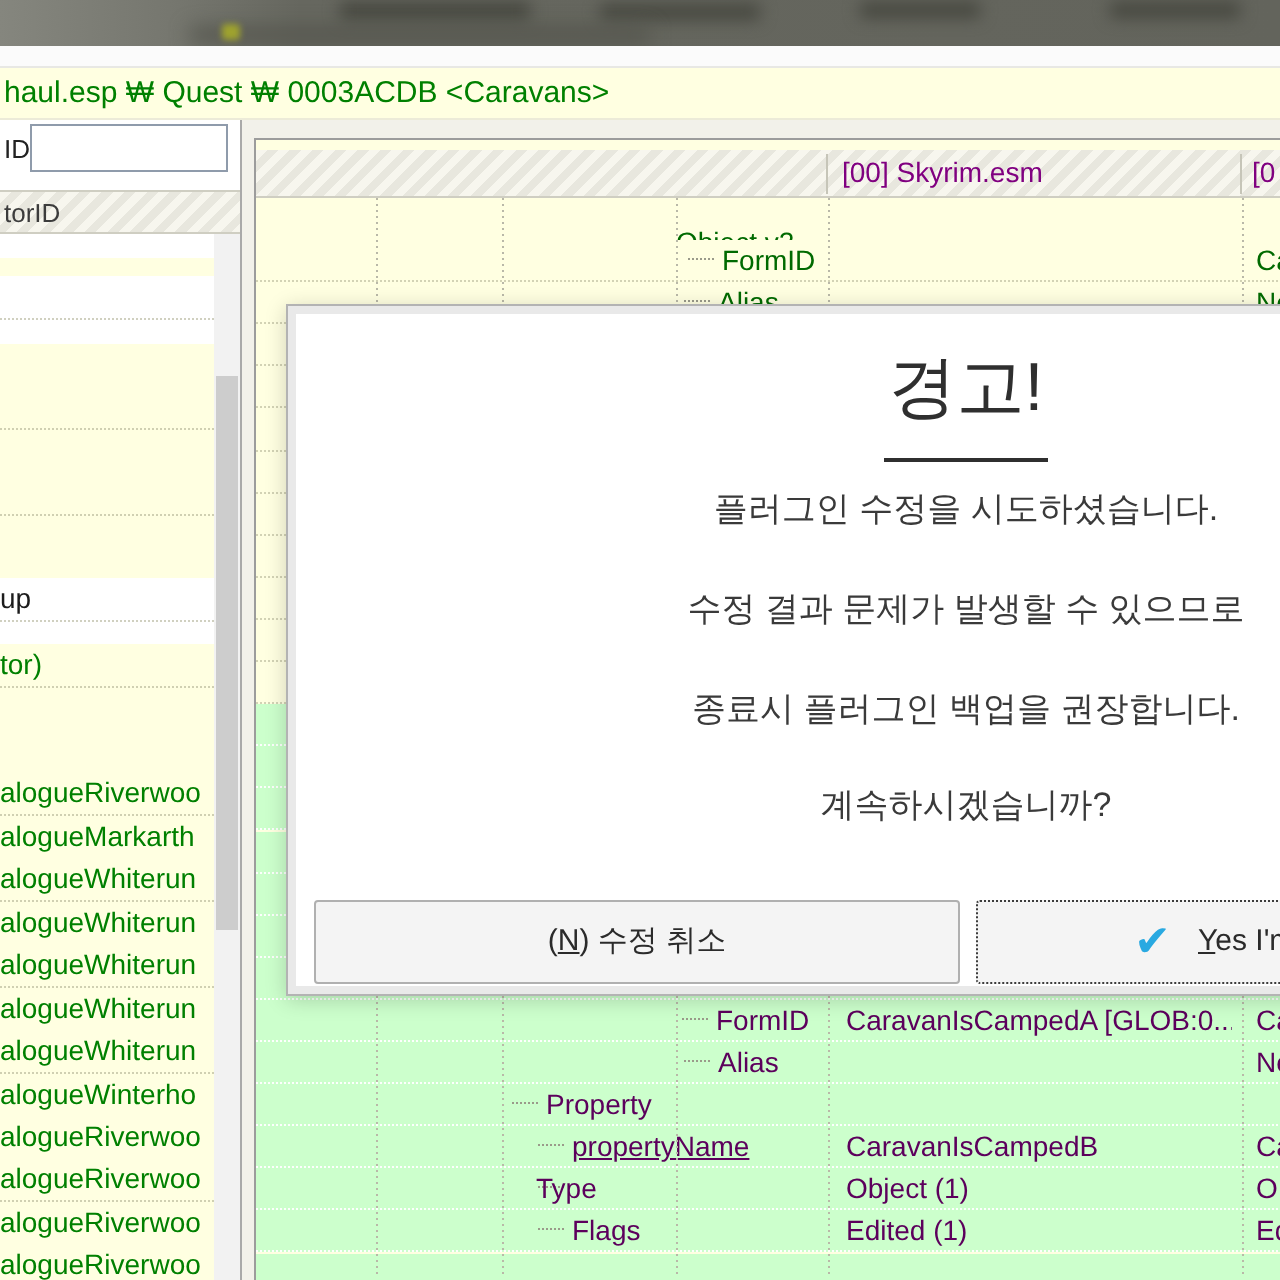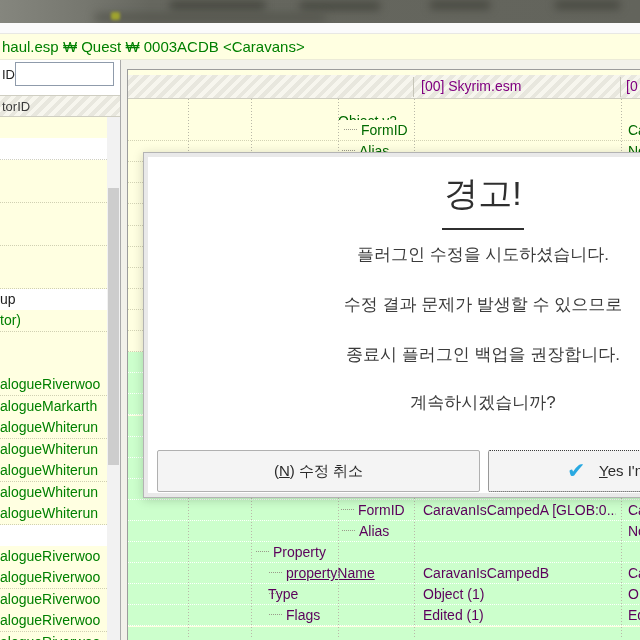--- a/index.html
+++ b/index.html
@@ -29,21 +29,21 @@
     background:#fff;box-sizing:border-box;font-size:13px;padding:2px 4px;}
   .lheader{position:absolute;left:0;top:35px;width:120px;height:22px;
     background:repeating-linear-gradient(135deg,#f7f6ee 0 4px,#e8e7de 4px 8px);
     border-bottom:1px solid #cfcec2;border-top:1px solid #cfcec2;box-sizing:border-box;
     font-size:13px;color:#3c3c3c;line-height:21px;padding-left:2px;}
   .left-rows{position:absolute;left:0;top:57px;width:107px;height:523px;overflow:hidden;}
   .lrow{position:absolute;left:0;width:107px;height:22px;font-size:14px;line-height:21px;
     color:#008000;white-space:nowrap;overflow:hidden;box-sizing:border-box;
     border-bottom:1px dotted rgba(170,170,140,.55);}
   .lrow.w{background:#fff;}
-  .lrow.y{background:#ffffe1;}
+  .lrow.y{background:#ffffe1;margin-top:12px;}
   .lrow.k{color:#1c1c1c;}
   .lscroll{position:absolute;left:107px;top:57px;width:13px;height:523px;background:#f2f2f2;}
   .lthumb{position:absolute;left:1px;top:71px;width:11px;height:277px;background:#cdcdcd;}
   
   .rightpanel{position:absolute;left:127px;top:69px;width:513px;height:571px;background:#ffffe1;
     border:1px solid #9c9c9c;border-right:none;box-sizing:border-box;}
   .rheader{position:absolute;left:0;top:5px;width:513px;height:24px;
     background:repeating-linear-gradient(135deg,#f7f6ee 0 4px,#e8e7de 4px 8px);
     border-bottom:1px solid #cfcec2;box-sizing:border-box;font-size:14px;line-height:23px;color:#800080;}
   .rheader .hsep{position:absolute;top:2px;height:20px;width:1px;background:#c6c5b8;}
@@ -115,20 +115,21 @@
         <div class="lrow y" style="top: 193.05px;">tor)</div>
         <div class="lrow y" style="top: 214.5px;"></div>
         <div class="lrow y" style="top: 235.95px;"></div>
         <div class="lrow y" style="top: 257.4px;">alogueRiverwoo</div>
         <div class="lrow y" style="top: 278.85px;">alogueMarkarth</div>
         <div class="lrow y" style="top: 300.3px;">alogueWhiterun</div>
         <div class="lrow y" style="top: 321.75px;">alogueWhiterun</div>
         <div class="lrow y" style="top: 343.2px;">alogueWhiterun</div>
         <div class="lrow y" style="top: 364.65px;">alogueWhiterun</div>
         <div class="lrow y" style="top: 386.1px;">alogueWhiterun</div>
+        <div class="lrow y" style="top: 407.55px;">alogueWinterho</div>
         <div class="lrow y" style="top: 429px;">alogueRiverwoo</div>
         <div class="lrow y" style="top: 450.45px;">alogueRiverwoo</div>
         <div class="lrow y" style="top: 471.9px;">alogueRiverwoo</div>
         <div class="lrow y" style="top: 493.35px;">alogueRiverwoo</div>
         <div class="lrow y" style="top: 514.8px;">alogueRiverwoo</div>
       </div>
     <div class="lscroll">
       <div class="lthumb"></div>
     </div>
   </div>

